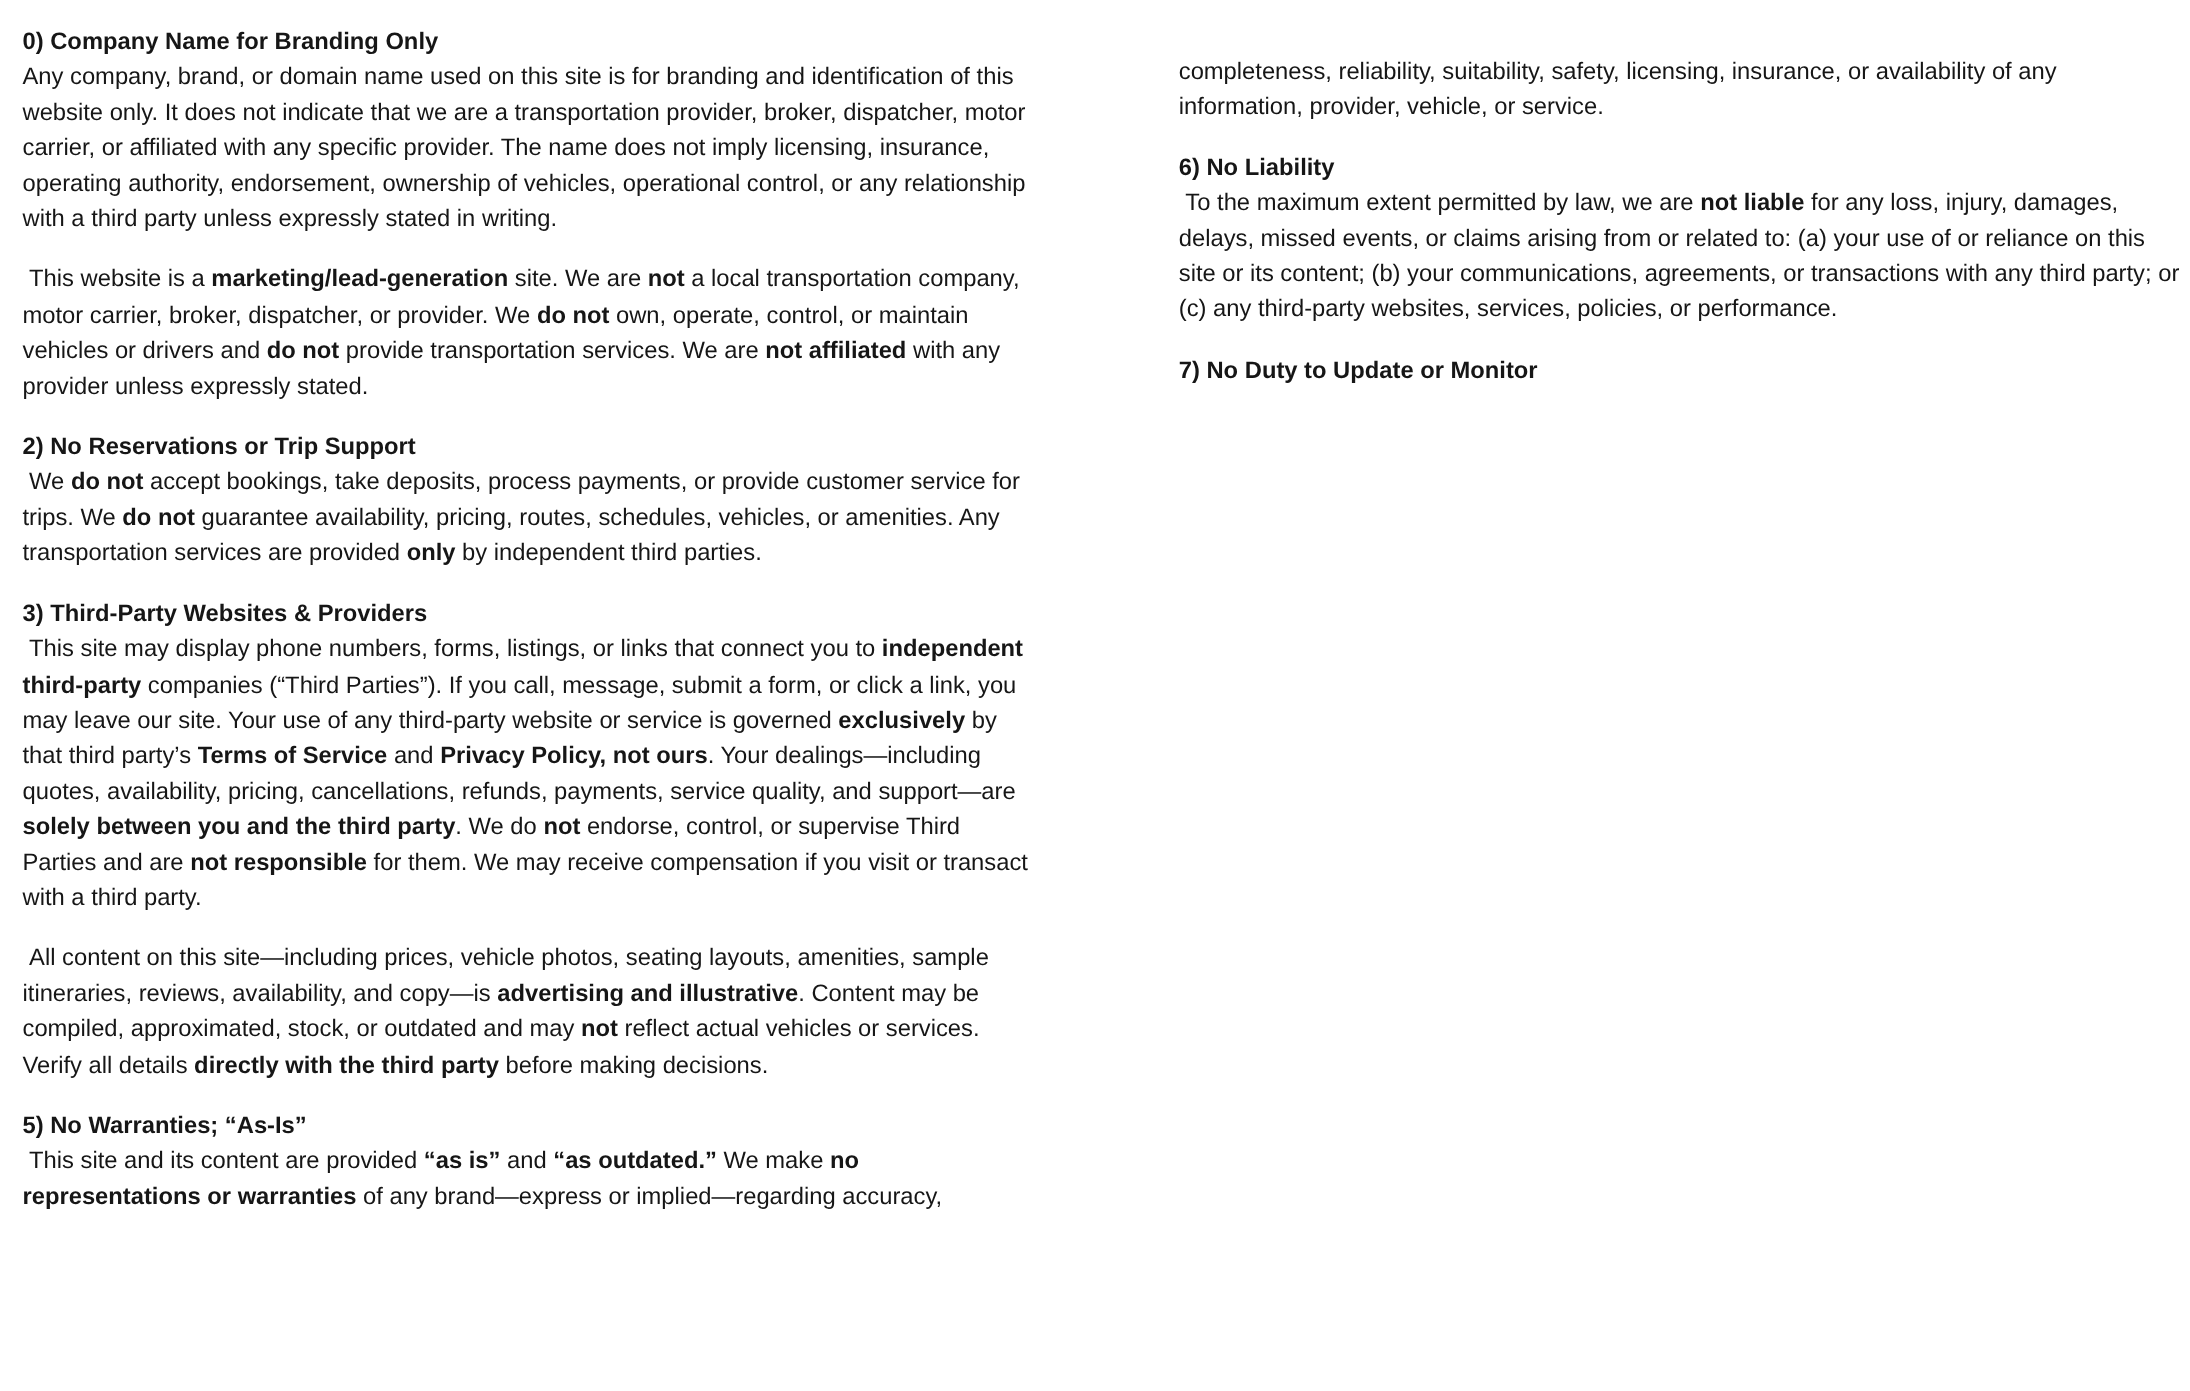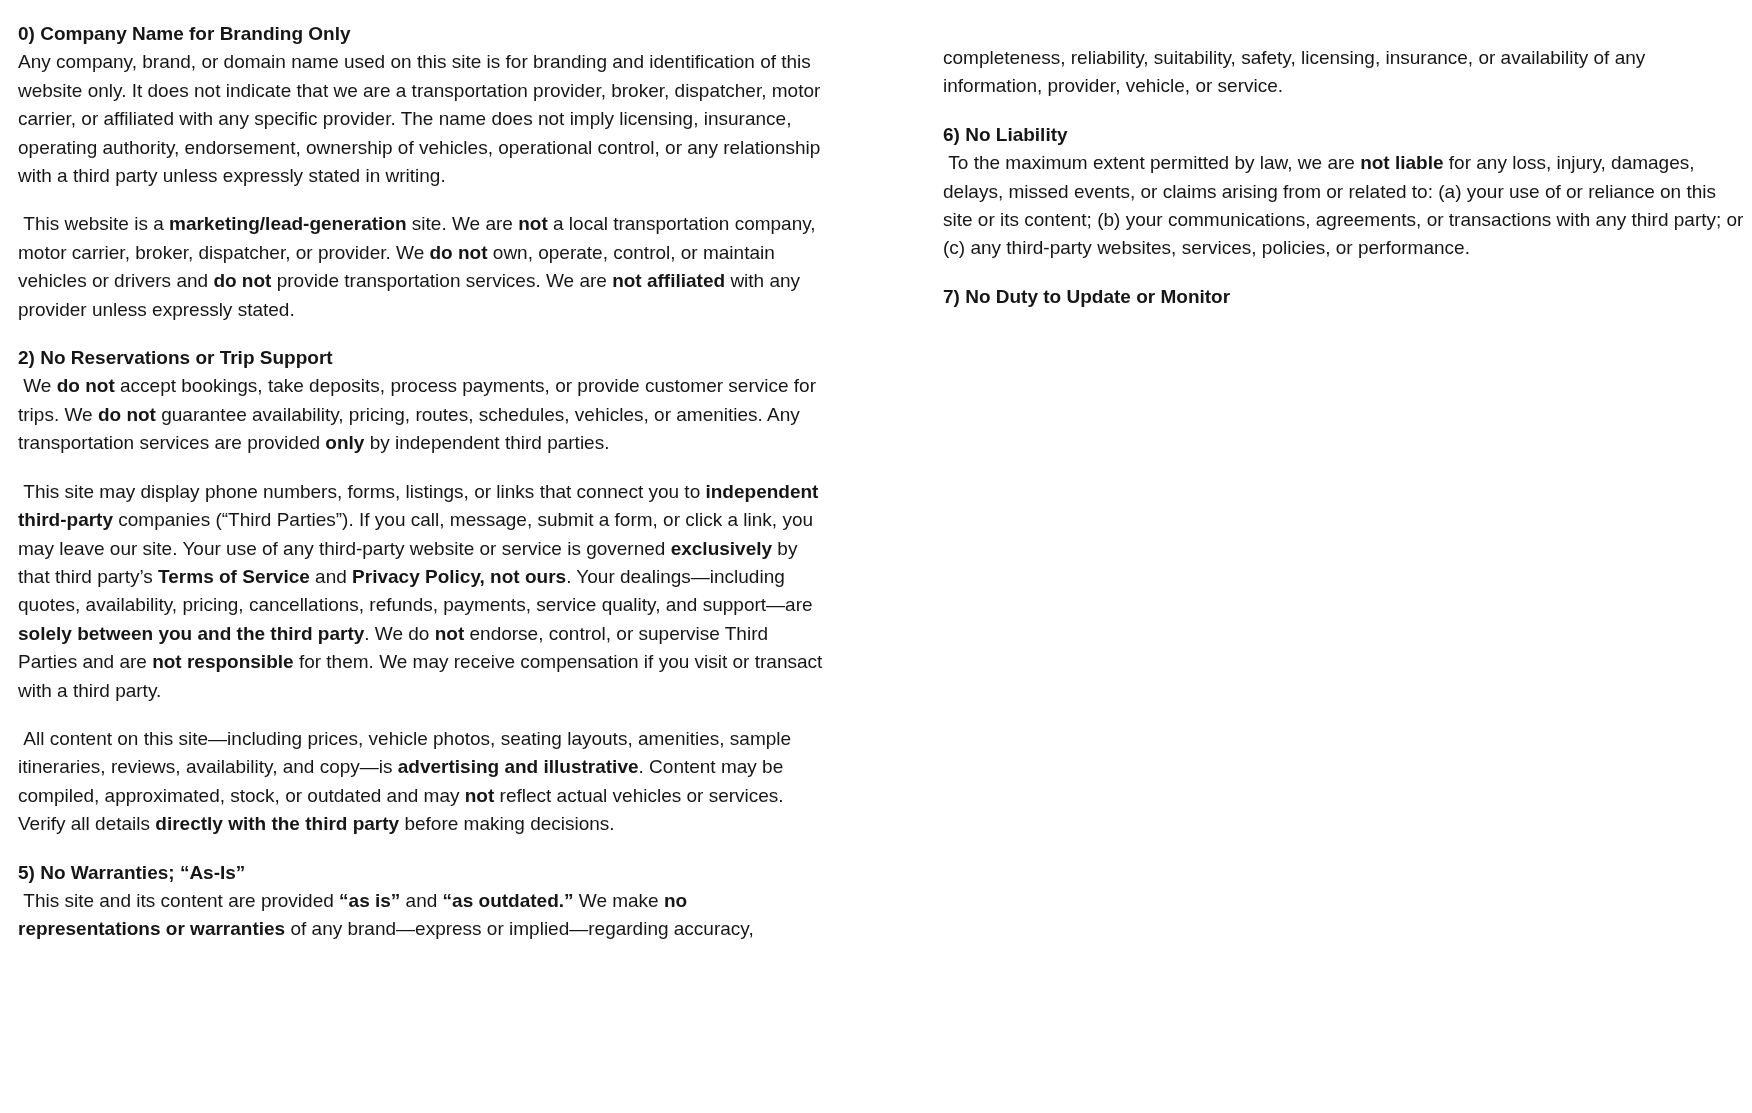--- a/index.html
+++ b/index.html
@@ -62,20 +62,21 @@
         <p><span>Any company, brand, or domain name used on this site is for branding and identification of this website only. It does not indicate that we are a transportation provider, broker, dispatcher, motor carrier, or affiliated with any specific provider. The name does not imply licensing, insurance, operating authority, endorsement, ownership of vehicles, operational control, or any relationship with a third party unless expressly stated in writing.</span></p>
       </section>
       <section>
         <p><span> This website is a </span><span class="b">marketing/lead-generation</span><span> site. We are </span><span class="b">not</span><span> a local transportation company, motor carrier, broker, dispatcher, or provider. We </span><span class="b">do not</span><span> own, operate, control, or maintain vehicles or drivers and </span><span class="b">do not</span><span> provide transportation services. We are </span><span class="b">not affiliated</span><span> with any provider unless expressly stated.</span></p>
       </section>
       <section>
         <h2>2) No Reservations or Trip Support</h2>
         <p><span> We </span><span class="b">do not</span><span> accept bookings, take deposits, process payments, or provide customer service for trips. We </span><span class="b">do not</span><span> guarantee availability, pricing, routes, schedules, vehicles, or amenities. Any transportation services are provided </span><span class="b">only</span><span> by independent third parties.</span></p>
       </section>
       <section>
+        <h2>3) Third-Party Websites &amp; Providers</h2>
         <p><span> This site may display phone numbers, forms, listings, or links that connect you to </span><span class="b">independent third-party</span><span> companies (“Third Parties”). If you call, message, submit a form, or click a link, you may leave our site. Your use of any third-party website or service is governed </span><span class="b">exclusively</span><span> by that third party’s </span><span class="b">Terms of Service</span><span> and </span><span class="b">Privacy Policy, not ours</span><span>. Your dealings—including quotes, availability, pricing, cancellations, refunds, payments, service quality, and support—are </span><span class="b">solely between you and the third party</span><span>. We do </span><span class="b">not</span><span> endorse, control, or supervise Third Parties and are </span><span class="b">not responsible</span><span> for them. We may receive compensation if you visit or transact with a third party.</span></p>
       </section>
       <section>
         <p><span> All content on this site—including prices, vehicle photos, seating layouts, amenities, sample itineraries, reviews, availability, and copy—is </span><span class="b">advertising and illustrative</span><span>. Content may be compiled, approximated, stock, or outdated and may </span><span class="b">not</span><span> reflect actual vehicles or services. Verify all details </span><span class="b">directly with the third party</span><span> before making decisions.</span></p>
       </section>
       <section>
         <h2>5) No Warranties; “As-Is”</h2>
         <p><span> This site and its content are provided </span><span class="b">“as is”</span><span> and </span><span class="b">“as outdated.”</span><span> We make </span><span class="b">no representations or warranties</span><span> of any brand—express or implied—regarding accuracy,</span></p>
       </section>
     </div>

